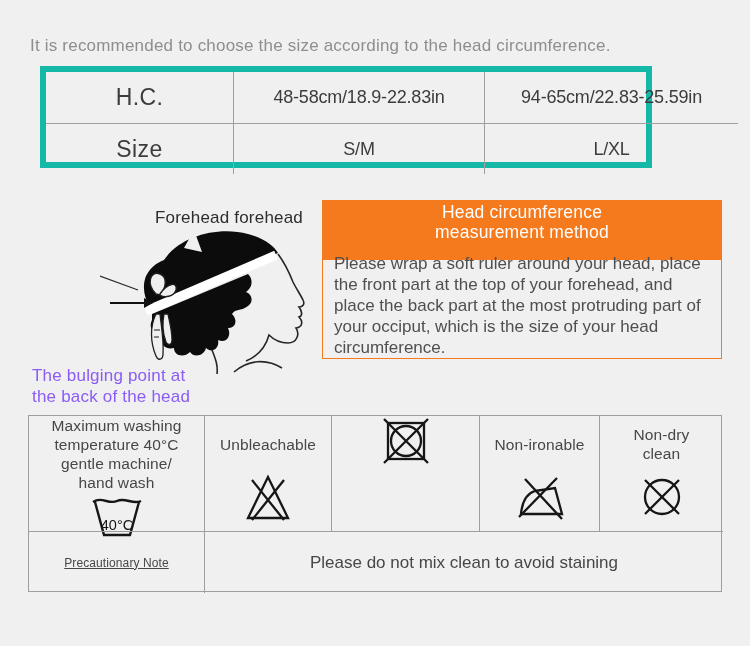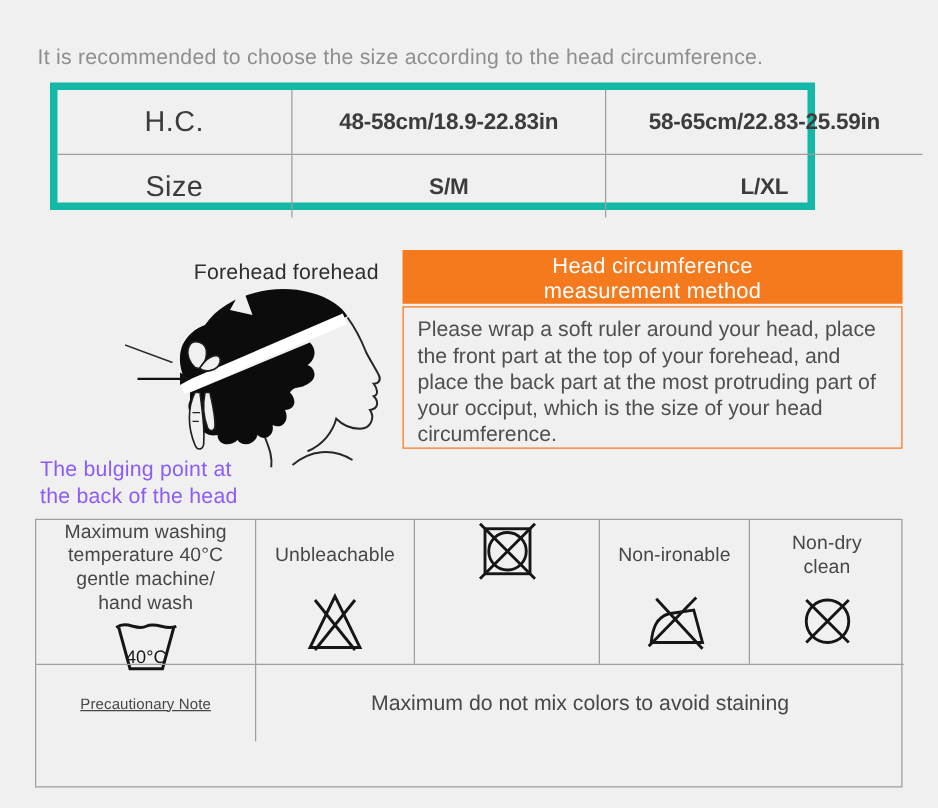--- a/index.html
+++ b/index.html
@@ -20,45 +20,45 @@
     display:grid;grid-template-columns:187px 251px 254px;grid-template-rows:51px 51px;
     border:6px solid #14b8a6;box-sizing:border-box;background:transparent;margin-left:10px;
   }
   .st-cell{
     display:flex;align-items:center;justify-content:center;
     box-sizing:border-box;color:#3c3c3c;
   }
   .st-cell.bl{border-left:1px solid #9e9e9e;}
   .st-cell.bt{border-top:1px solid #9e9e9e;}
   .st-header{font-size:23px;letter-spacing:.4px;}
-  .st-val{font-size:18px;letter-spacing:-.2px;font-weight:bold;}
+  .st-val{font-size:18px;letter-spacing:-.2px;}
   
   .fig-top-label{
     position:absolute;left:155px;top:208px;font-size:17px;color:#2d2d2d;letter-spacing:.2px;
   }
   .fig-bottom-label{
     position:absolute;left:32px;top:366px;width:172px;
     font-size:17px;line-height:20.5px;color:#8b5cf6;letter-spacing:.2px;
   }
   .head-illustration{position:absolute;left:100px;top:224px;}
   
   .m-title{
-    position:absolute;left:322px;top:200px;width:400px;height:43px;
+    position:absolute;left:322px;top:200px;width:400px;height:60px;
     background:#f5791d;color:#ffffff;text-align:center;
     font-size:17.5px;line-height:20px;box-sizing:border-box;padding-top:2px;
     letter-spacing:.2px;
   }
   .m-body{
     position:absolute;left:322px;top:245px;width:400px;height:114px;
     border:1px solid #f5791d;box-sizing:border-box;
     padding:7px 11px;font-size:17px;line-height:21px;color:#4f4f4f;
   }
   
   .care-table{
-    position:absolute;left:28px;top:415px;width:694px;height:215px;
+    position:absolute;left:28px;top:415px;width:694px;height:177px;
     display:grid;grid-template-columns:175px 127px 148px 120px 124px;
     grid-template-rows:115px 62px;
     border:1px solid #9e9e9e;box-sizing:border-box;
   }
   .ct-cell{
     box-sizing:border-box;display:flex;flex-direction:column;align-items:center;
   }
   .ct-cell.bl{border-left:1px solid #9e9e9e;}
   .ct-cell.bt{border-top:1px solid #9e9e9e;}
   .ct-labelwrap{flex:1;display:flex;align-items:center;justify-content:center;}
@@ -76,21 +76,21 @@
   svg{display:block;}
 </style>
 </head>
 <body>
 
 <div class="intro">It is recommended to choose the size according to the head circumference.</div>
 
 <div class="size-table">
   <div class="st-cell st-header">H.C.</div>
   <div class="st-cell st-val bl">48-58cm/18.9-22.83in</div>
-  <div class="st-cell st-val bl">58-65cm/22.83-25.59in</div>
+  <div class="st-cell st-val bl">94-65cm/22.83-25.59in</div>
   <div class="st-cell st-header bt">Size</div>
   <div class="st-cell st-val bl bt">S/M</div>
   <div class="st-cell st-val bl bt">L/XL</div>
 </div>
 
 <div class="fig-top-label">Forehead forehead</div>
 
 <svg class="head-illustration" width="222" height="150" viewBox="0 0 222 150">
 
   <path d="M0,52 L38,66" stroke="#2a2a2a" stroke-width="1.2" fill="none"></path>
@@ -176,16 +176,16 @@
       <path d="M8,8 L42,42 M42,8 L8,42" fill="none" stroke="#161616" stroke-width="2.3"></path>
     </svg>
   </div>
 
   <div class="ct-cell bt">
     <div class="ct-labelwrap">
         <div class="ct-label w120" style="font-size:12px;line-height:20px;text-decoration:underline;">Precautionary Note</div>
       </div>
   </div>
   <div class="ct-cell bl bt ct-note-merged">
-    <div class="ct-note-text">Maximum do not mix colors to avoid staining</div>
+    <div class="ct-note-text">Please do not mix clean to avoid staining</div>
   </div>
 
 </div>
 
 </body></html>

